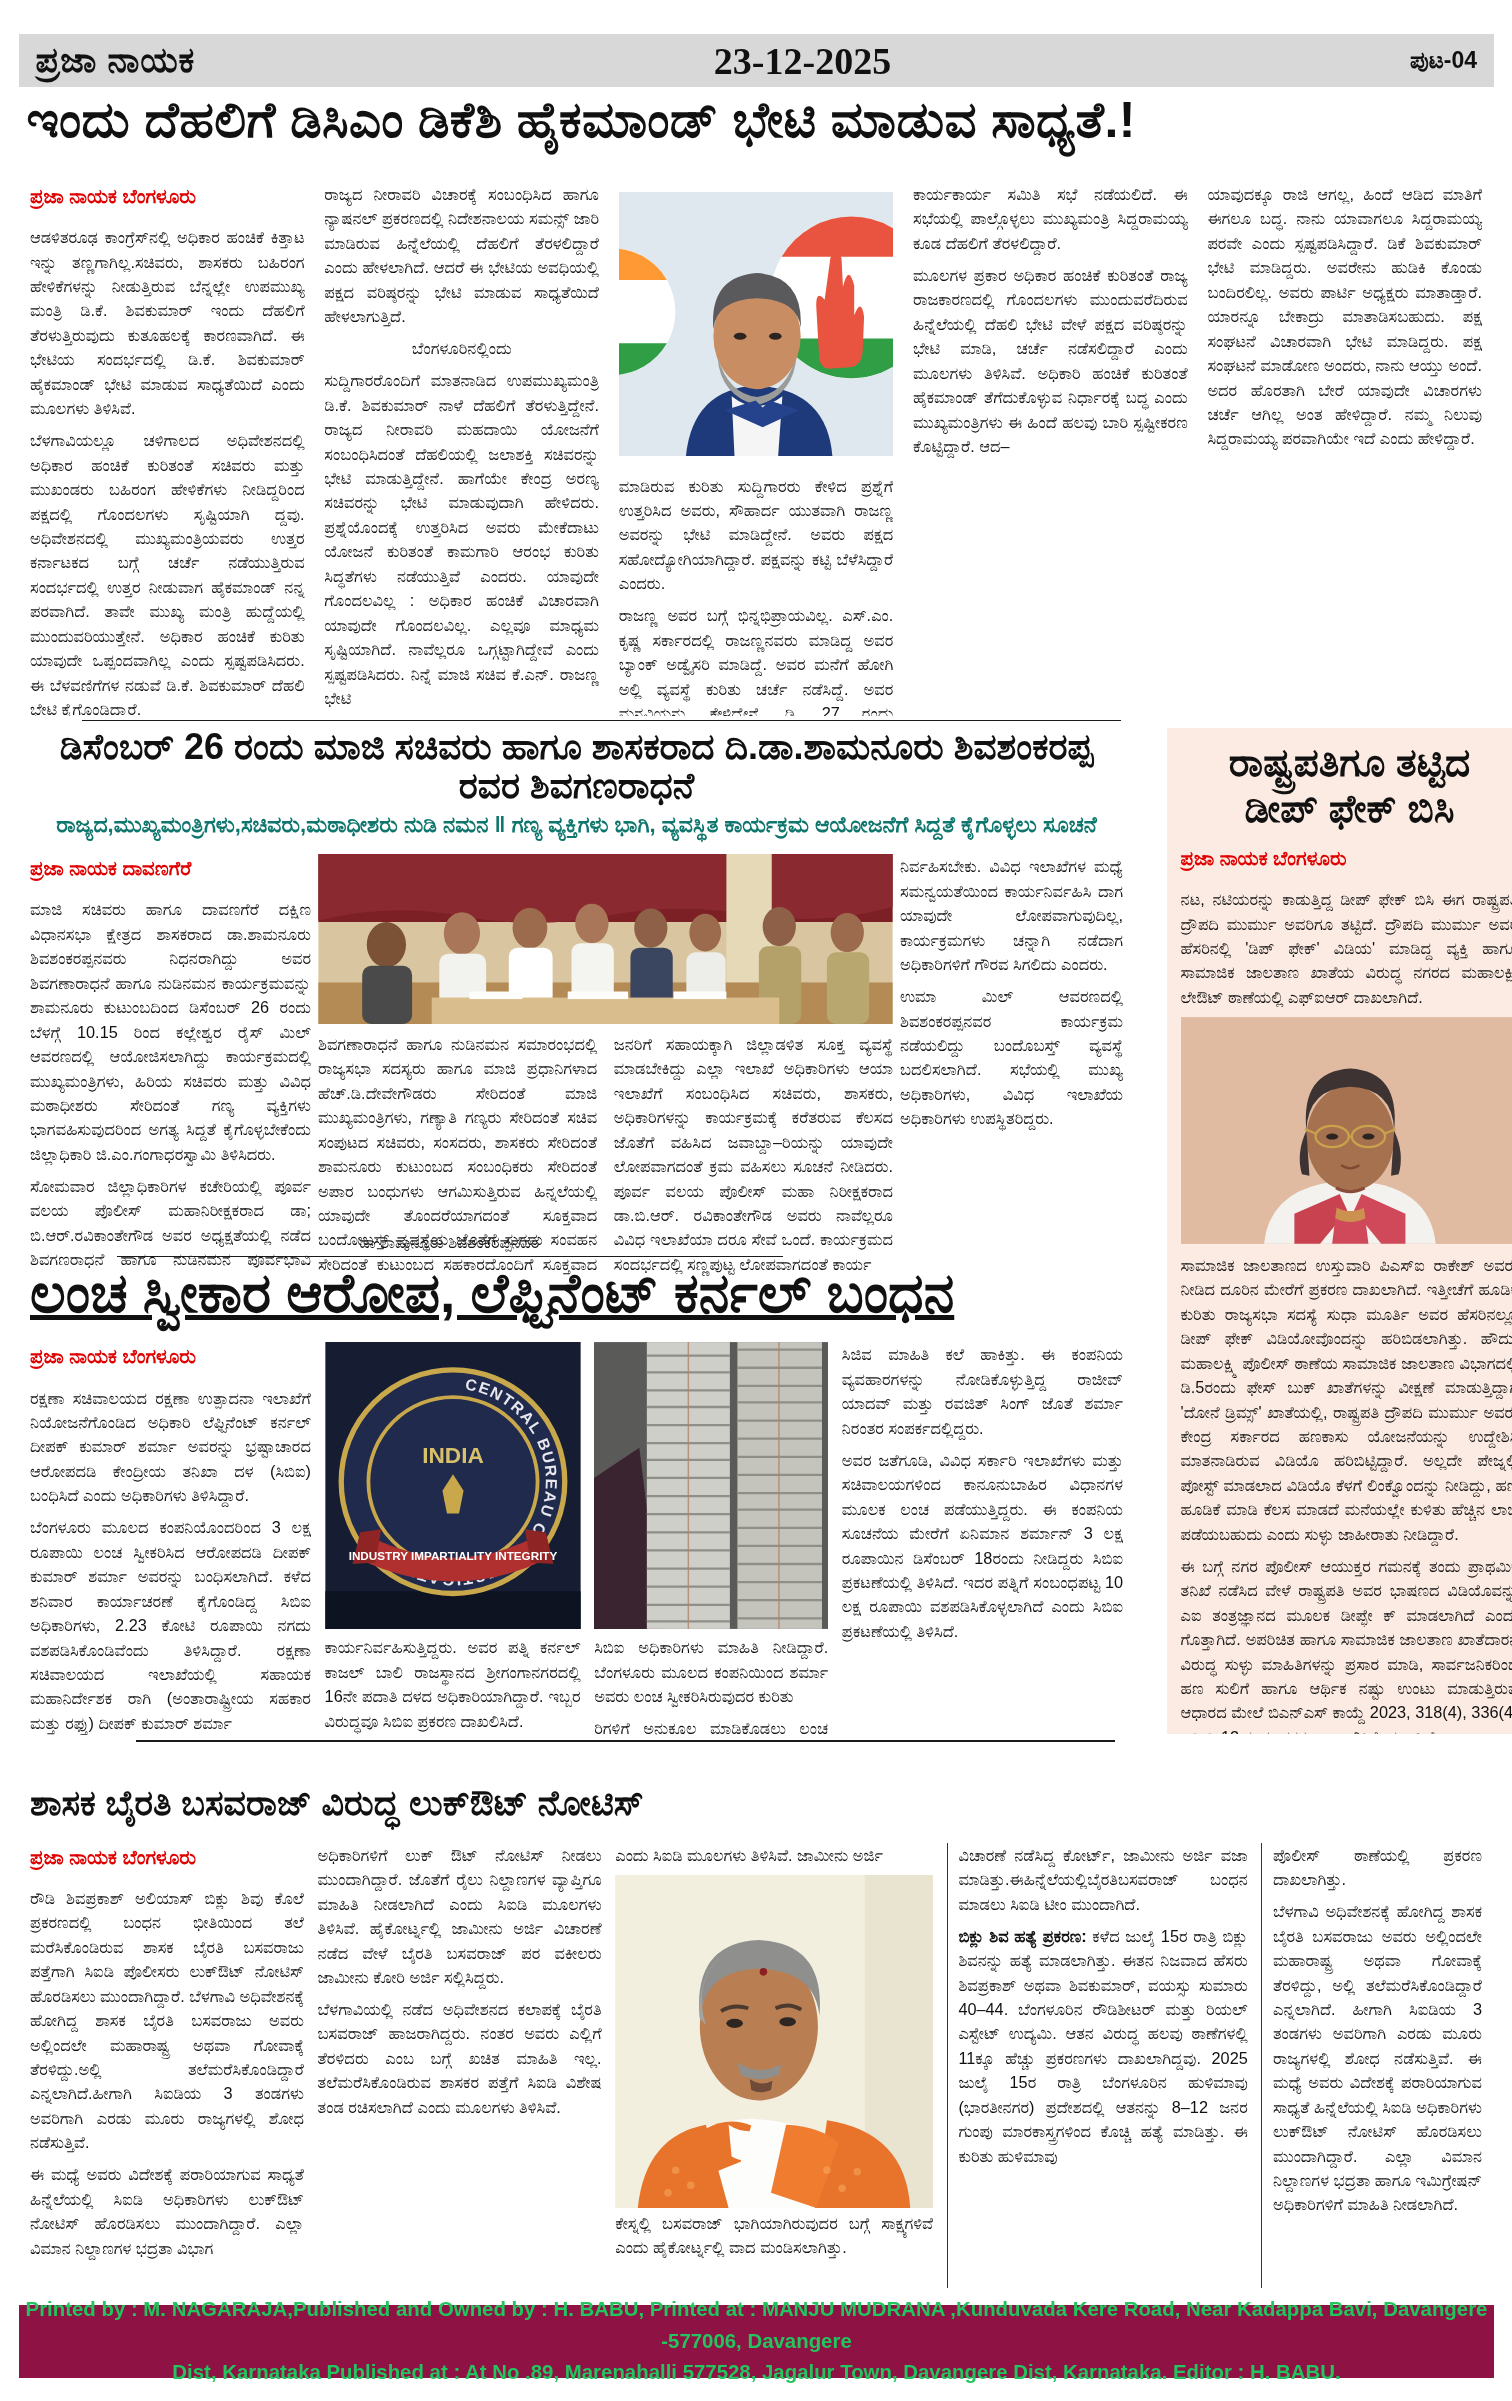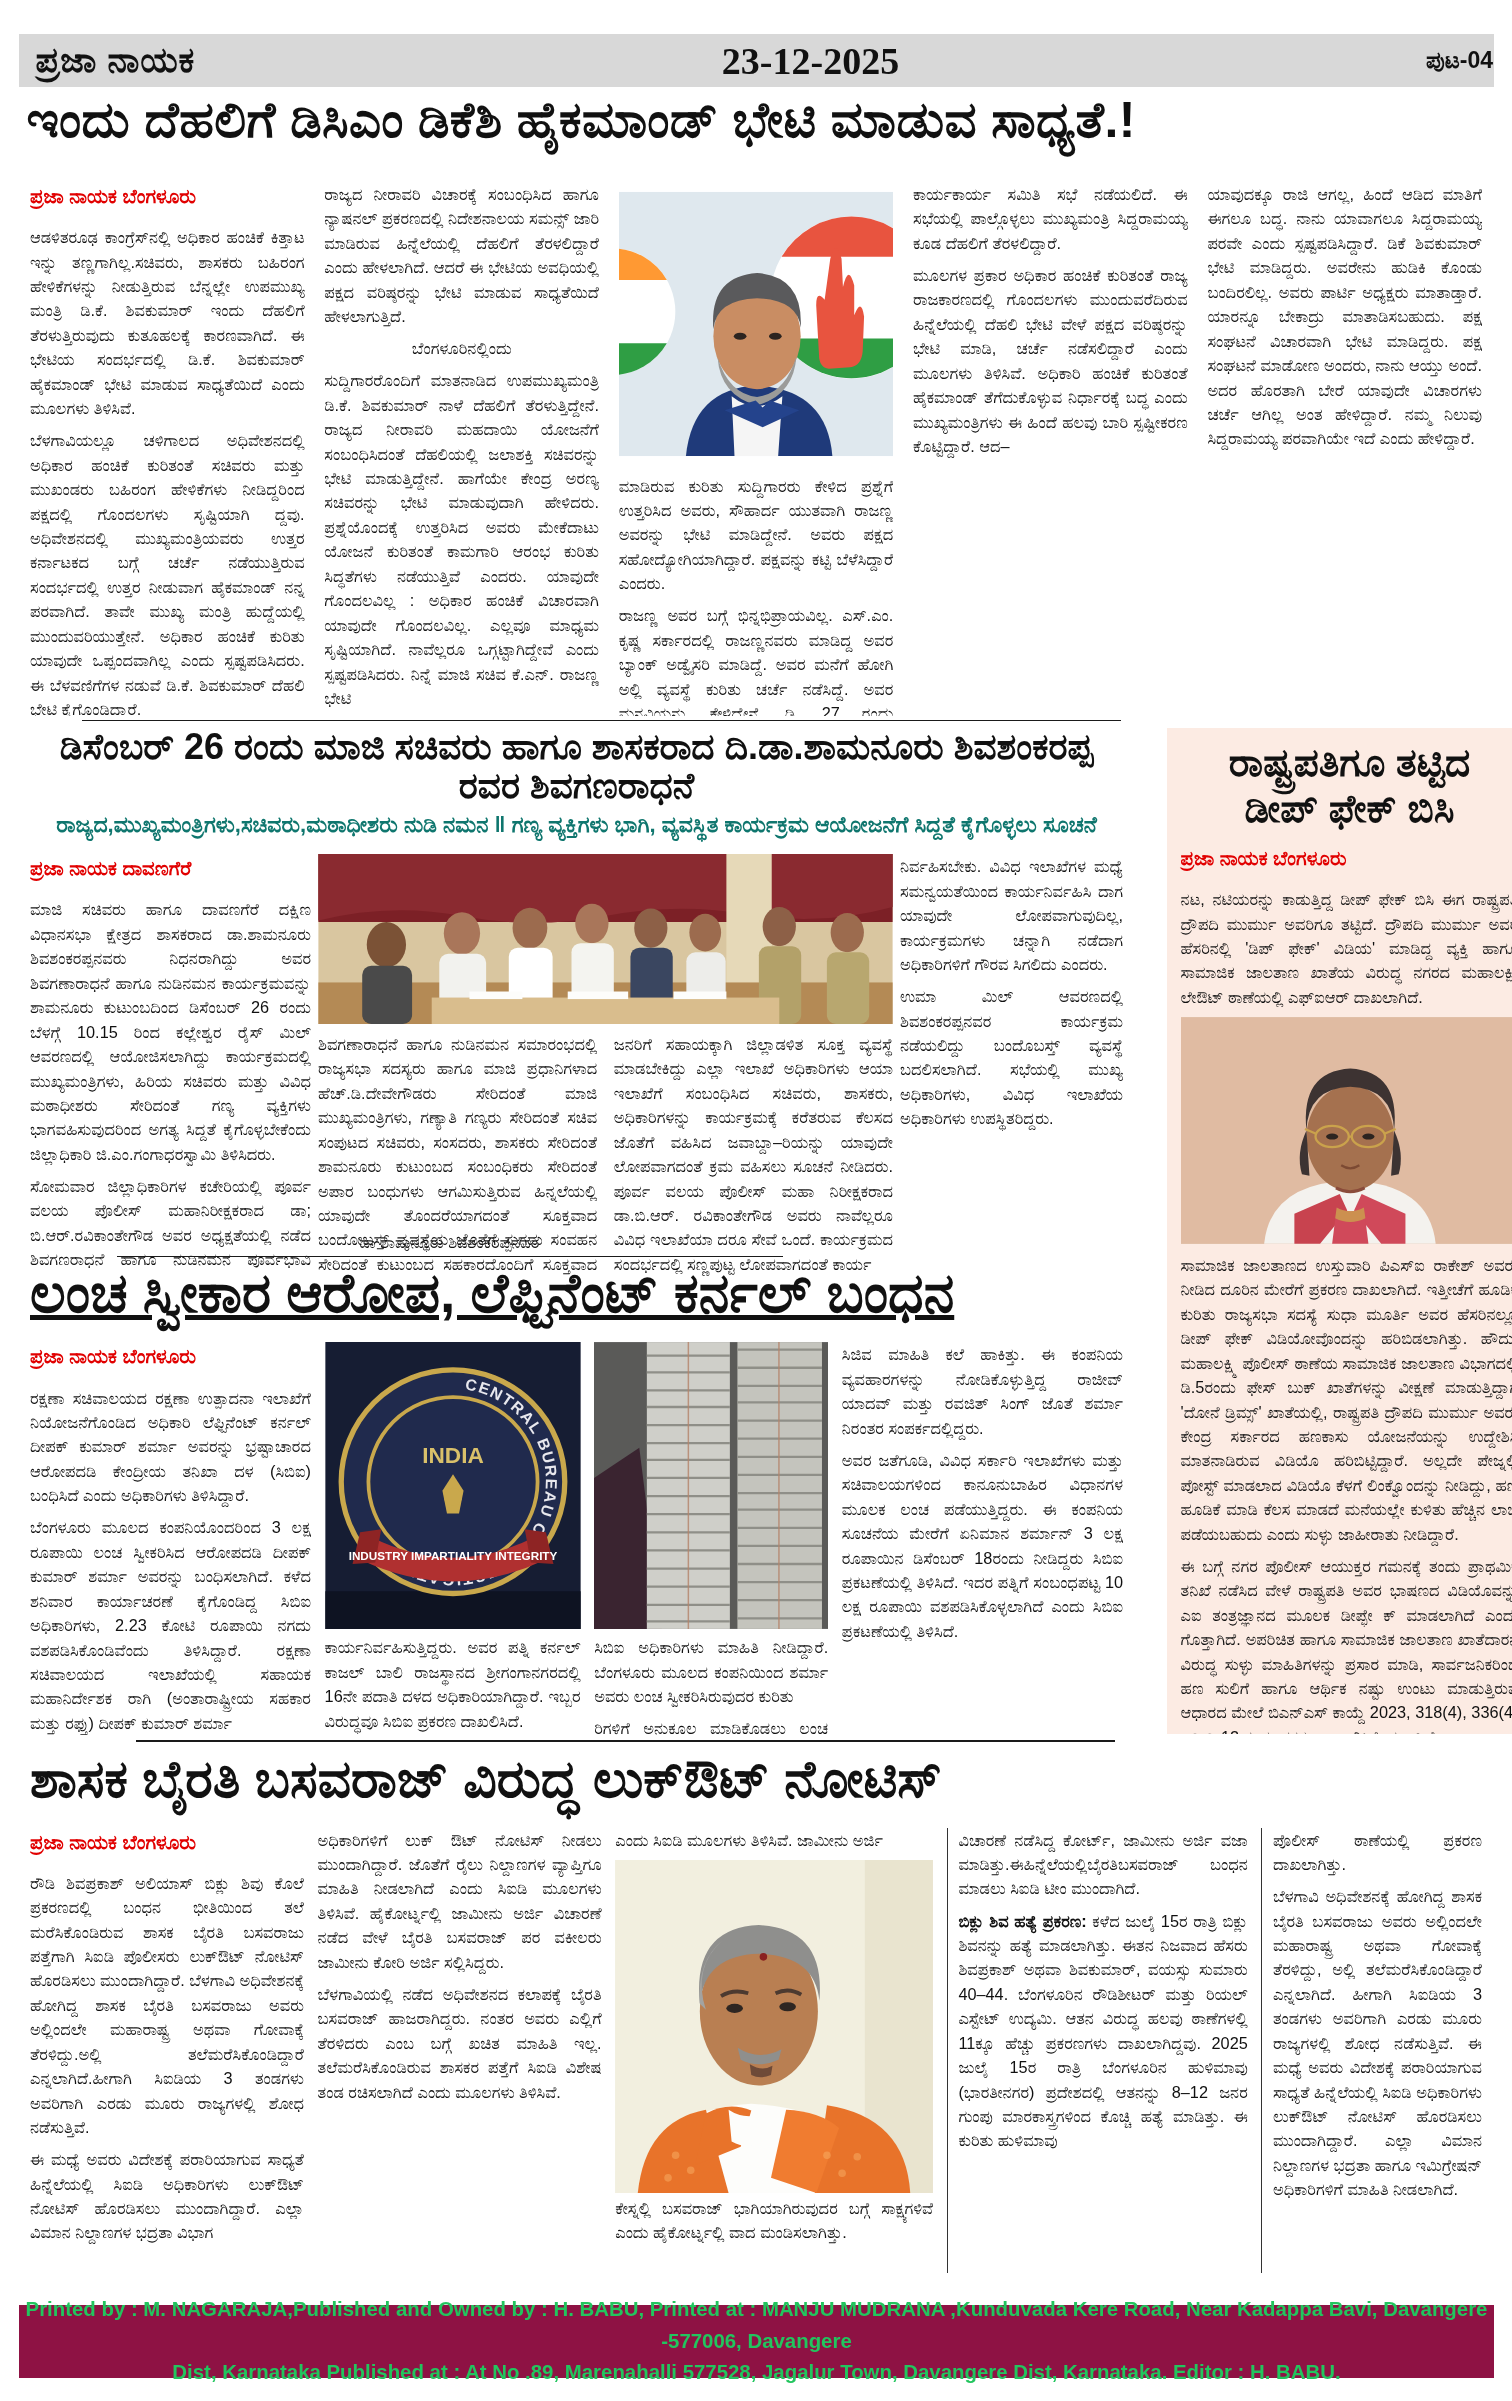--- a/index.html
+++ b/index.html
@@ -3,21 +3,21 @@
 <meta charset="utf-8">
 <style>
   html,body{margin:0;padding:0;background:#777;}
   .page{position:relative;width:1513px;height:2401px;background:#fff;margin:0 auto;
         font-family:"Liberation Sans",sans-serif;color:#111;overflow:hidden;}
   
   .header-band{position:absolute;top:34px;left:19px;width:1475px;height:53px;background:#d8d8d8;
         display:flex;align-items:center;}
   .brand{font-size:35px;font-weight:700;padding-left:16.6px;letter-spacing:0.8px;}
   .edition-date{flex:1;text-align:center;font-family:"Liberation Serif",serif;font-size:38px;font-weight:700;}
-  .page-no{font-size:23px;font-weight:700;padding-right:1px;}
+  .page-no{font-size:23px;font-weight:700;padding-right:17px;}
   
   .headline1{position:absolute;top:92px;left:26.5px;width:1460px;font-size:50px;font-weight:800;
         line-height:1.12;letter-spacing:0.4px;}
   .byline{color:#e10000;font-weight:700;font-size:19.7px;margin:0 0 13.6px 0;}
   p{margin:0 0 7.6px 0;text-align:justify;}
   .bodytext{font-size:16.3px;line-height:1.5;}
   .center{text-align:center;}
   .bold-lead{font-weight:800;}
   
   .article1{position:absolute;top:182px;left:30px;width:1452px;height:534px;display:flex;gap:19.7px;}
@@ -44,21 +44,21 @@
   .a3-c2{width:256px;overflow:hidden;}
   .a3-c3{width:234px;overflow:hidden;}
   .a3-c4{flex:1;overflow:hidden;}
   
   .deepfake{position:absolute;top:728px;left:1167px;width:365px;height:1006px;background:#fcebe3;
         padding:12px 13.6px;box-sizing:border-box;overflow:hidden;}
   .df-headline{font-size:39px;font-weight:800;text-align:center;line-height:1.18;}
   .deepfake .byline{margin-top:12px;}
   
   .article4{position:absolute;top:1752px;left:30px;width:1452px;}
-  .a4-headline{font-size:52px;font-weight:800;line-height:1.05;}
+  .a4-headline{font-size:35px;font-weight:800;line-height:1.05;margin-top:33px;}
   .a4-body{display:flex;gap:13.6px;margin-top:21px;height:445px;}
   .a4-c1{width:274px;overflow:hidden;}
   .a4-c2{width:284px;overflow:hidden;}
   .a4-c3{width:318px;overflow:hidden;}
   .a4-c4{width:301px;overflow:hidden;border-left:1.5px solid #333;padding-left:10.6px;box-sizing:border-box;}
   .a4-c5{flex:1;overflow:hidden;border-left:1.5px solid #333;padding-left:10.6px;box-sizing:border-box;}
   .caption{font-size:16.3px;line-height:1.45;margin-top:4.5px;text-align:justify;}
   
   .footer{position:absolute;top:2305px;left:19px;width:1475px;height:73px;background:#8e1244;
         display:flex;flex-direction:column;justify-content:center;}

